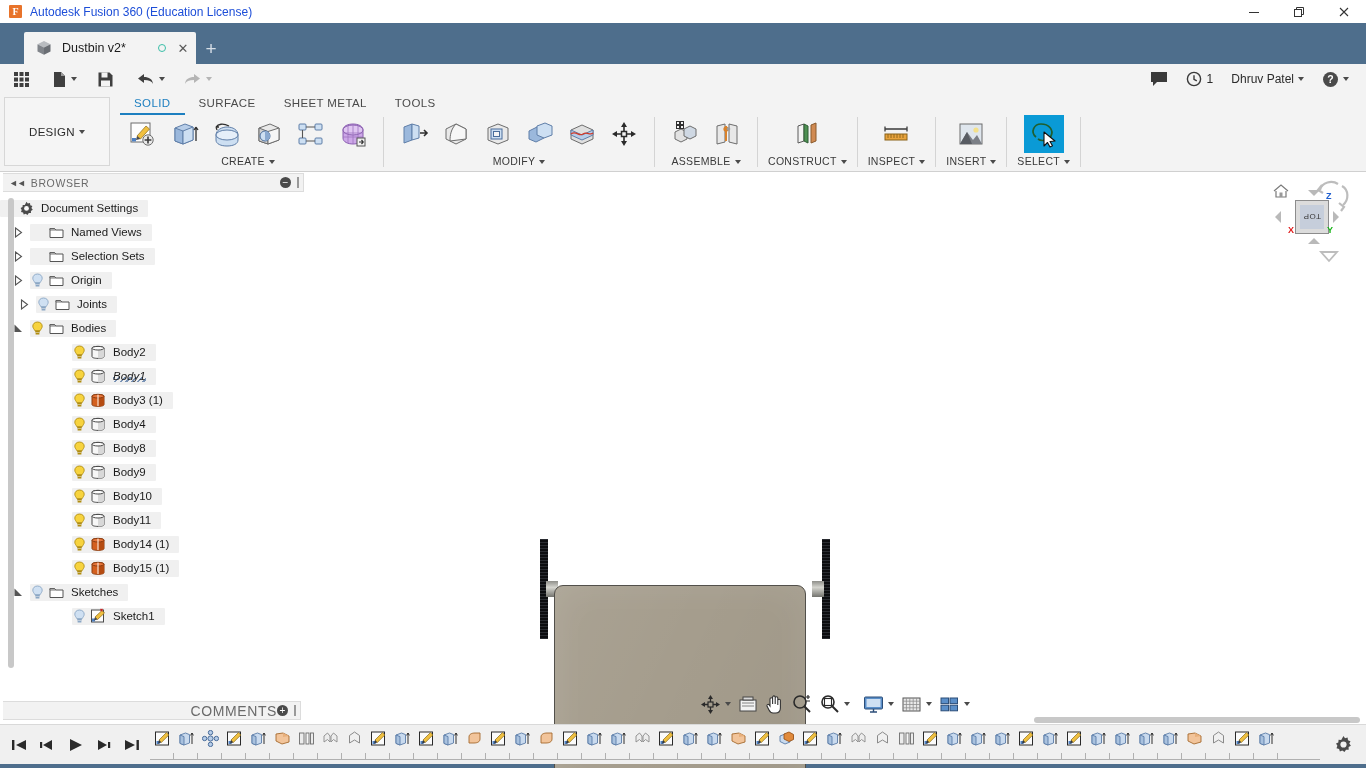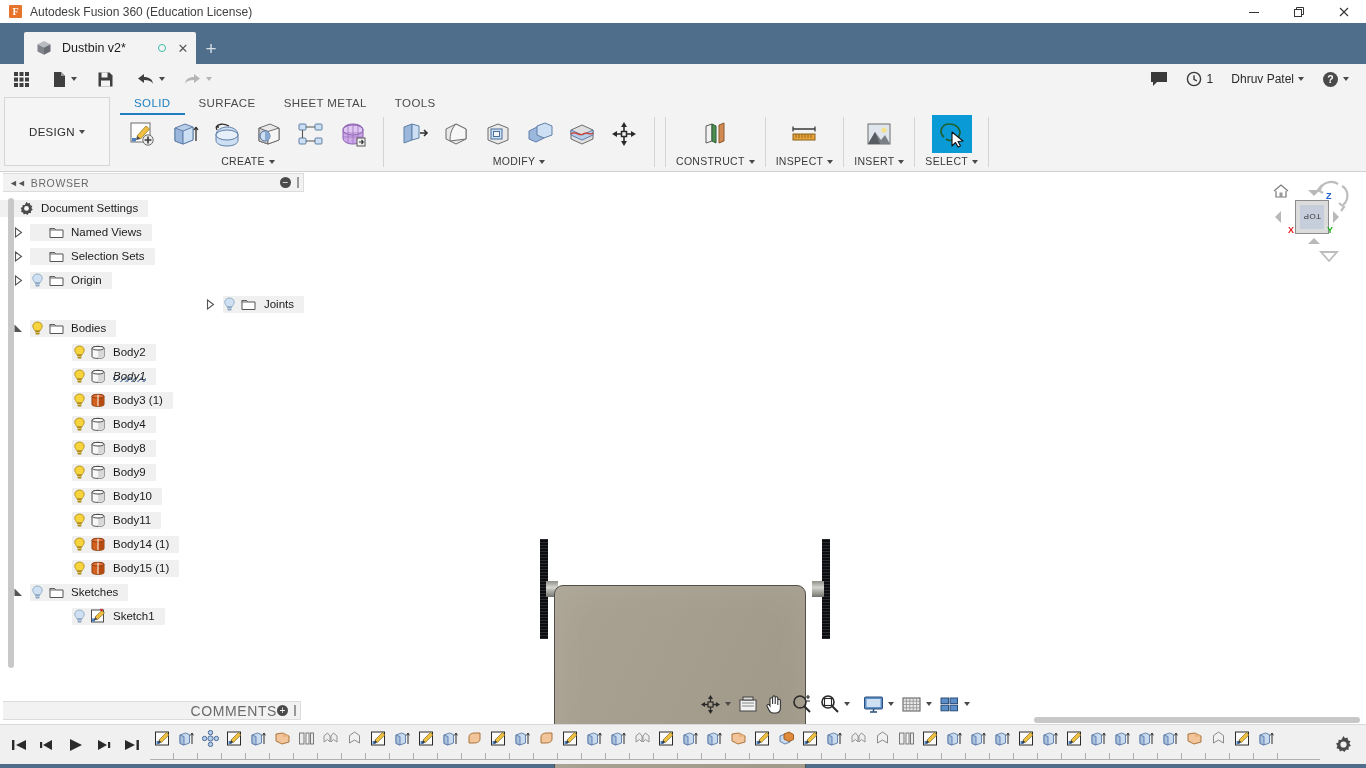--- a/index.html
+++ b/index.html
@@ -17,21 +17,21 @@
     display: flex; align-items: center;
     position: relative;
   }
   #app-logo {
     width: 13px; height: 13px; margin-left: 9px; margin-right: 8px;
     background: #e8732a; border-radius: 1px;
     color: #fff; font-size: 10px; font-weight: bold;
     display: flex; align-items: center; justify-content: center;
     line-height: 1; font-family: "Liberation Serif", serif;
   }
-  #app-title { font-size: 12px; color: #404040; }
+  #app-title { font-size: 12px; color: #1d4ed8; }
   #wincontrols { position: absolute; right: 0; top: 0; display: flex; height: 23px; }
   .wc { width: 45px; height: 23px; display:flex; align-items:center; justify-content:center;
         font-size: 13px; color: #333; }
 
   
   #tabstrip {
     height: 41px; background: #4e6e8c;
     display: flex; align-items: flex-end; padding-left: 24px;
     position: relative;
   }
@@ -410,20 +410,42 @@
               <path d="M15 3 L18 8 H12 Z M15 27 L18 22 H12 Z M3 15 L8 12 V18 Z M27 15 L22 12 V18 Z" fill="#2a2a2a"></path>
               <path d="M15 8 V12 M15 18 V22 M8 15 H12 M18 15 H22" stroke="#2a2a2a" stroke-width="1.6"></path>
             </svg>
           </div>
         </div>
         <div class="tgroup-label">MODIFY<div class="caret" style="margin-top: 1px;"></div></div>
       </div>
 
       <div class="tgroup-sep"></div>
 
+      <div class="tgroup">
+        <div class="tgroup-icons">
+          <div class="ticon">
+            <svg width="30" height="30" viewBox="0 0 30 30">
+              <path d="M5 13 L11 10 L17 13 L17 20 L11 23 L5 20 Z" fill="#e2e2e2" stroke="#6d6d6d"></path>
+              <path d="M14 10 L20 7 L26 10 L26 17 L20 20 L14 17 Z" fill="#cfd8e3" stroke="#6d6d6d"></path>
+              <path d="M10 3 V9 M7 6 H13" stroke="#2f2f2f" stroke-width="2" fill="none"></path>
+              <rect x="6.5" y="2.5" width="7" height="7" fill="none" stroke="#2f2f2f" stroke-width="1"></rect>
+            </svg>
+          </div>
+          <div class="ticon">
+            <svg width="30" height="30" viewBox="0 0 30 30">
+              <path d="M5 7 L13 5 L13 23 L5 25 Z" fill="#e8e8e8" stroke="#6d6d6d"></path>
+              <path d="M17 5 L25 7 L25 25 L17 23 Z" fill="#e8e8e8" stroke="#6d6d6d"></path>
+              <path d="M14 7 V22" stroke="#d9822b" stroke-width="2"></path>
+              <circle cx="14" cy="10" r="2.6" fill="#d9822b"></circle>
+              <circle cx="16.5" cy="10" r="1.8" fill="#9b9b9b"></circle>
+            </svg>
+          </div>
+        </div>
+        <div class="tgroup-label">ASSEMBLE<div class="caret" style="margin-top: 1px;"></div></div>
+      </div>
 
       <div class="tgroup-sep"></div>
 
       <div class="tgroup">
         <div class="tgroup-icons">
           <div class="ticon">
             <svg width="30" height="30" viewBox="0 0 30 30">
               <path d="M6 7 L12 5 L12 22 L6 24 Z" fill="#f2f2f2" stroke="#5a5a5a"></path>
               <path d="M12 5 L16 7 L16 24 L12 22 Z" fill="#4d8f52" stroke="#2f5c33"></path>
               <path d="M19 6 L24 4 L24 22 L19 24 Z" fill="#d08a52" stroke="#8a5a2c"></path>
@@ -564,21 +586,21 @@
               </div>
               <div class="ticon-sm">
                 <svg width="15" height="13" viewBox="0 0 15 13">
         <path d="M1 2.5 H5.5 L6.8 4 H14 V11.5 H1 Z" fill="#fff" stroke="#555" stroke-width="1"></path>
         <path d="M1 2.5 H5.5 L6.8 4 H1 Z" fill="#dcdcdc" stroke="#555" stroke-width=".8"></path>
                 </svg>
               </div>
               <div class="tlabel">Origin</div>
             </div>
           </div>
-          <div class="trow" style="padding-left: 45px; justify-content: flex-end;">
+          <div class="trow" style="padding-left: 36px;">
             <div class="rowbg">
               <div class="tw-arrow" style="margin-left: -22px;">
                 <svg width="11" height="11" viewBox="0 0 11 11">
                   <path d="M2.5 1 L8.5 5.5 L2.5 10 Z" fill="none" stroke="#555" stroke-width="1.1"></path>
                 </svg>
               </div>
               <div class="bulb">
                 <svg width="13" height="15" viewBox="0 0 13 15">
     <path d="M6.5 1 C3.6 1 1.8 3 1.8 5.2 C1.8 7 3.2 8.2 3.8 9.6 H9.2 C9.8 8.2 11.2 7 11.2 5.2 C11.2 3 9.4 1 6.5 1 Z" fill="#cfe0f2" stroke="#8aa6c4" stroke-width=".9"></path>
     <rect x="4.2" y="10" width="4.6" height="1.5" fill="#8aa6c4"></rect>

